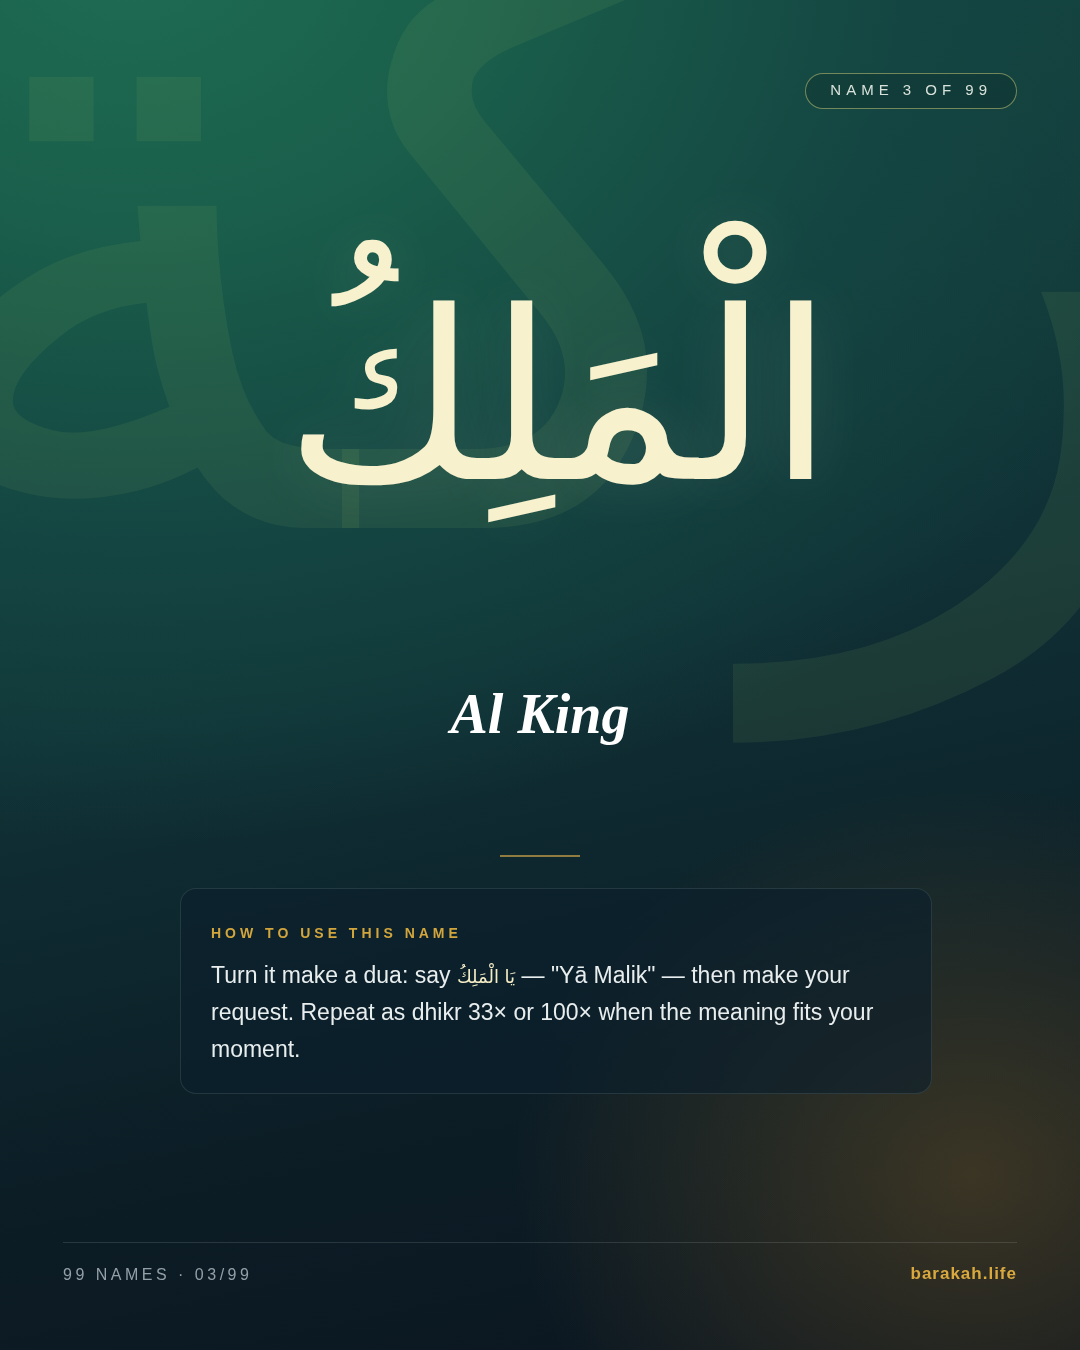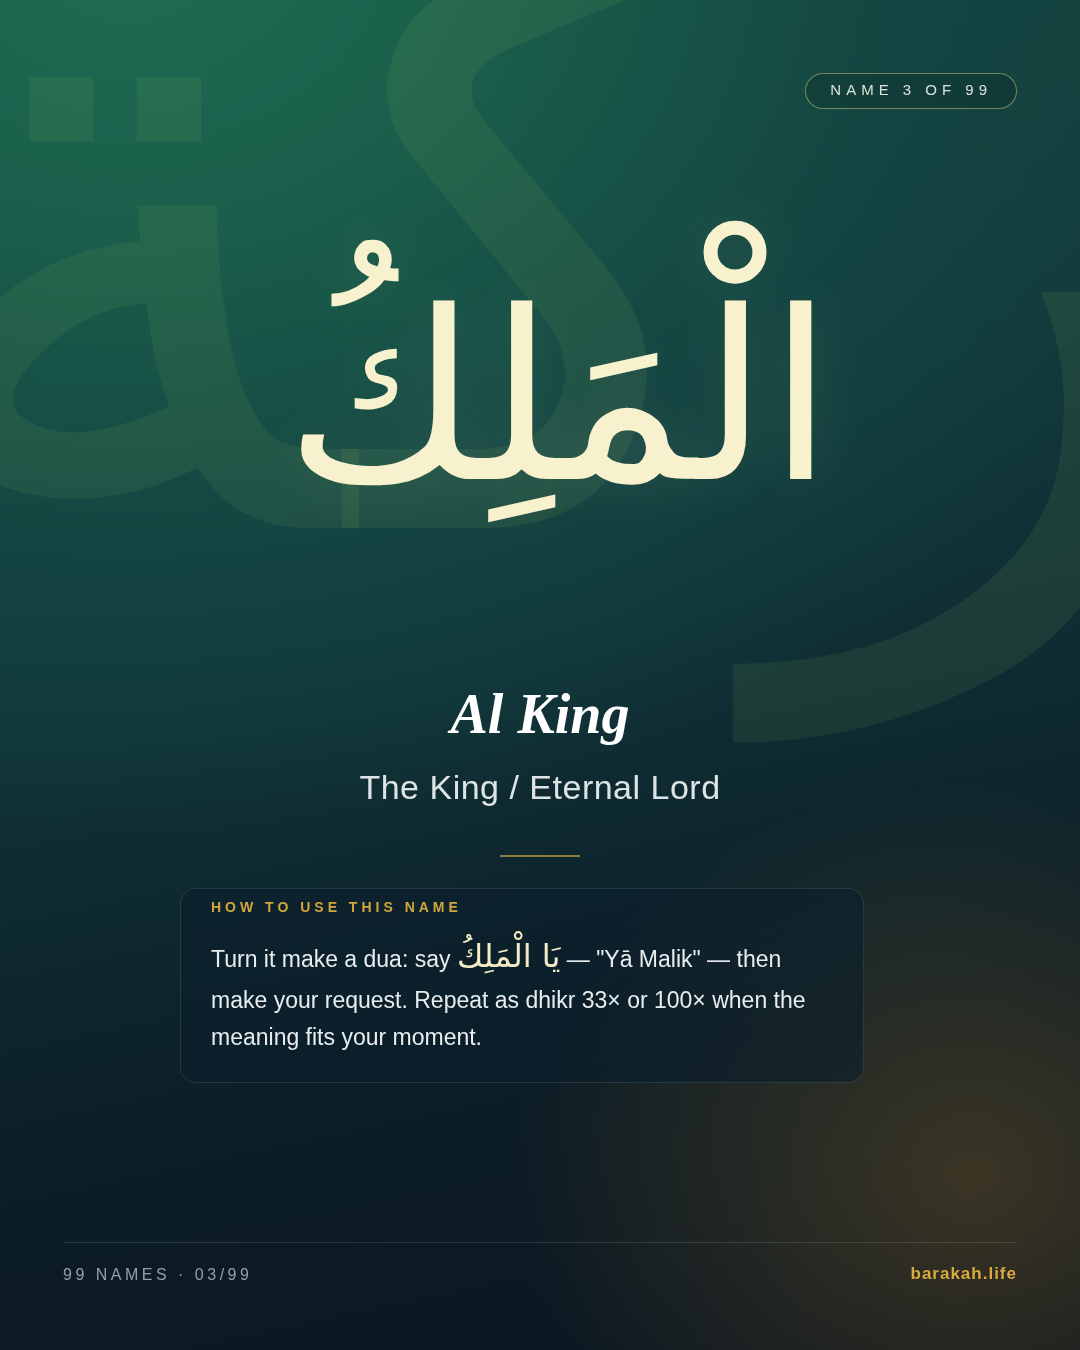--- a/index.html
+++ b/index.html
@@ -78,38 +78,38 @@
     color:#dde4e6; letter-spacing:0.5px;
   }
   .divider{
     position:absolute; left:0; right:0; top:855px;
     margin:0 auto; width:80px; height:2px;
     background:#8f7c3e;
   }
 
   
   .usage-card{
-    position:absolute; left:180px; top:888px; width:684px;
+    position:absolute; left:180px; top:888px; width:752px;
     background:rgba(12,30,43,0.62);
     border:1px solid rgba(176,192,194,0.15);
     border-radius:16px;
-    padding:10px 30px 26px;
+    padding:36px 30px 26px;
   }
   .usage-header{
     color:#d2a63c;
     font-size:14px; font-weight:600; letter-spacing:4px;
     margin-bottom:16px;
   }
   .usage-body{
     color:#e8edee;
     font-size:23px; line-height:1.6; font-weight:400;
   }
   .usage-body .inline-arabic{
     font-family:"DejaVu Sans", sans-serif;
-    color:#f5ecc6; font-size:32px;
+    color:#f5ecc6; font-size:18px;
   }
 
   
   .footer-rule{
     position:absolute; left:63px; right:63px; top:1242px;
     height:1px; background:rgba(210,224,228,0.14);
   }
   .footer-left{
     position:absolute; left:63px; top:1266px;
     color:#93a0a8; font-size:16px; letter-spacing:3.5px;
@@ -129,21 +129,20 @@
 
   <div class="layer">
 
 
     <div class="badge">NAME 3 OF 99</div>
 
     <div class="name-arabic">الْمَلِكُ</div>
 
     <div class="name-latin">Al King</div>
 
-    <div class="name-meaning">The King / Eternal Lord</div>
 
     <div class="divider"></div>
 
     <div class="usage-card">
       <div class="usage-header">HOW TO USE THIS NAME</div>
       <div class="usage-body"><span>Turn it make a dua: say </span><span class="inline-arabic">يَا الْمَلِكُ</span><span> — "Yā Malik" — then make your request. Repeat as dhikr 33× or 100× when the meaning fits your moment.</span></div>
     </div>
 
     <div class="footer-rule"></div>
     <div class="footer-left">99 NAMES · 03/99</div>

